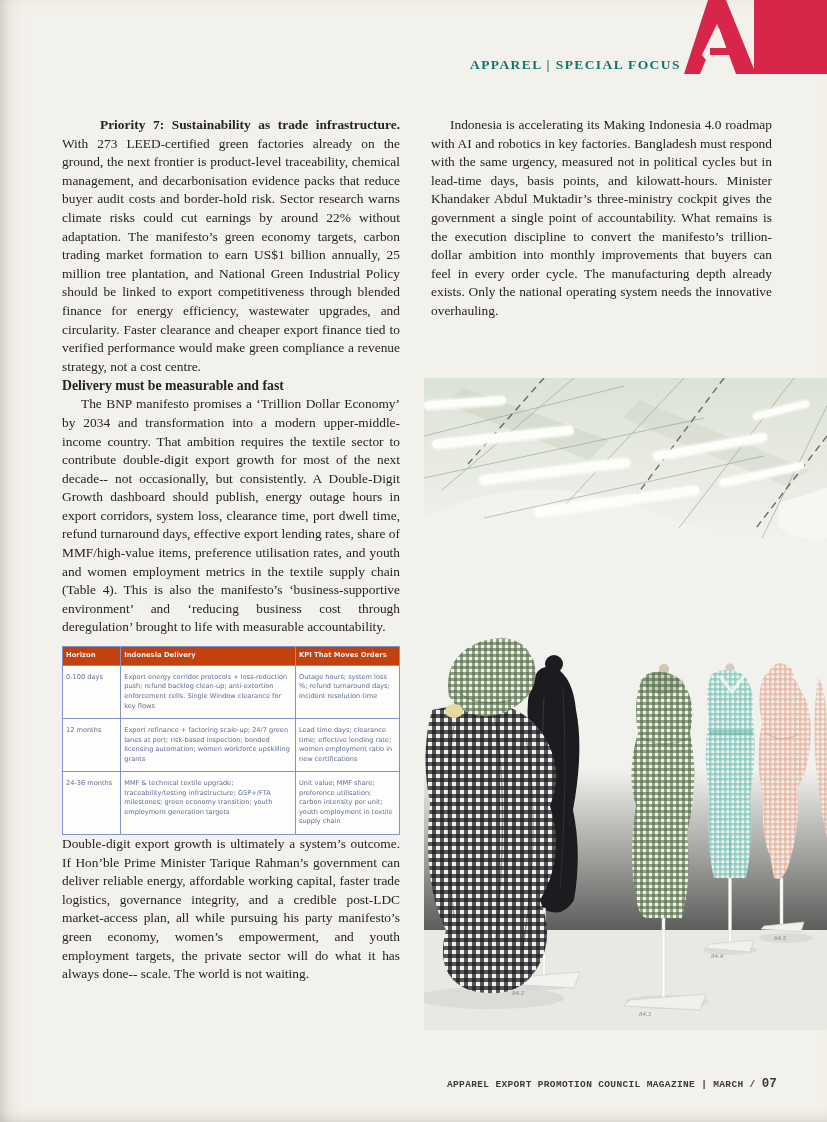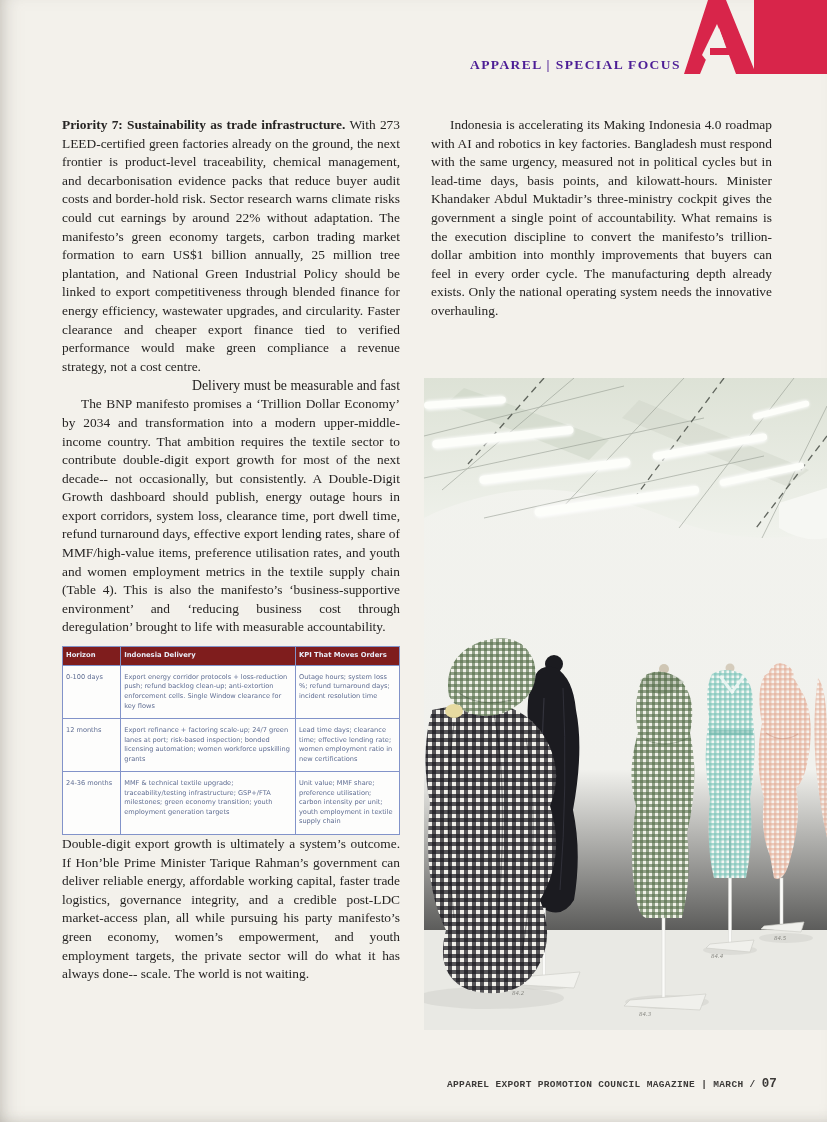--- a/index.html
+++ b/index.html
@@ -6,46 +6,46 @@
   .page{
     position:relative;width:827px;height:1122px;margin:0 auto;
     background:#f3f1eb;
     box-shadow:inset 14px 0 22px -16px rgba(120,115,105,.55), inset 0 -10px 18px -14px rgba(120,115,105,.4);
     font-family:"Liberation Serif", serif;color:#262423;overflow:hidden;
   }
   
   .section-label{
     position:absolute;top:57px;left:470px;width:215px;
     font-family:"Liberation Serif", serif;font-weight:bold;font-size:13.5px;
-    letter-spacing:1.4px;color:#4c1d95;white-space:nowrap;
+    letter-spacing:1.4px;color:#0f766e;white-space:nowrap;
   }
   .logo{position:absolute;top:0;right:0;width:147px;height:86px;}
   
   .col{position:absolute;top:116px;font-size:13.4px;line-height:18.6px;text-align:justify;}
   .col-left{left:62px;width:338px;}
   .col-right{left:431px;width:341px;}
   .col p{margin:0;}
   .indent{text-indent:19px;}
-  .lead-bold{font-weight:bold;}
-  .subhead{font-weight:normal;font-size:13.8px;line-height:19px;margin:7px 0 0 0;text-align:right;}
+  .lead-bold{font-weight:bold;margin-left:38px;}
+  .subhead{font-weight:bold;font-size:13.8px;line-height:19px;margin:7px 0 0 0;text-align:left;}
   .subhead2{font-weight:bold;font-size:13.8px;line-height:19px;margin:26px 0 2px 0;text-align:left;}
   .table-caption{font-weight:bold;font-size:13.8px;line-height:19px;margin:12px 0 0 0;text-align:left;}
   .source-line{margin-top:28px;text-align:right;}
   
   table.delivery{
     width:338px;margin-top:9px;border-collapse:collapse;
     font-family:"DejaVu Sans", sans-serif;font-size:6.6px;line-height:1.45;
     color:#5f6d92;background:#fdfdfc;table-layout:fixed;
   }
   table.delivery th,table.delivery td{
     border:1px solid #8293c9;padding:7px 3px;vertical-align:top;text-align:left;
     word-wrap:break-word;
   }
   table.delivery th{
-    background:#7f1d1d;color:#e9ecf7;font-weight:bold;font-size:6.8px;padding:4px 3px;
+    background:#c2410c;color:#e9ecf7;font-weight:bold;font-size:6.8px;padding:4px 3px;
   }
   table.delivery .c1{width:56px;}
   table.delivery .c2{width:168px;}
   table.delivery .c3{width:100px;}
   
   .photo{position:absolute;left:424px;top:378px;width:403px;height:652px;overflow:hidden;}
   .photo svg{display:block;}
   
   .footer{
     position:absolute;left:447px;top:1077px;white-space:nowrap;

